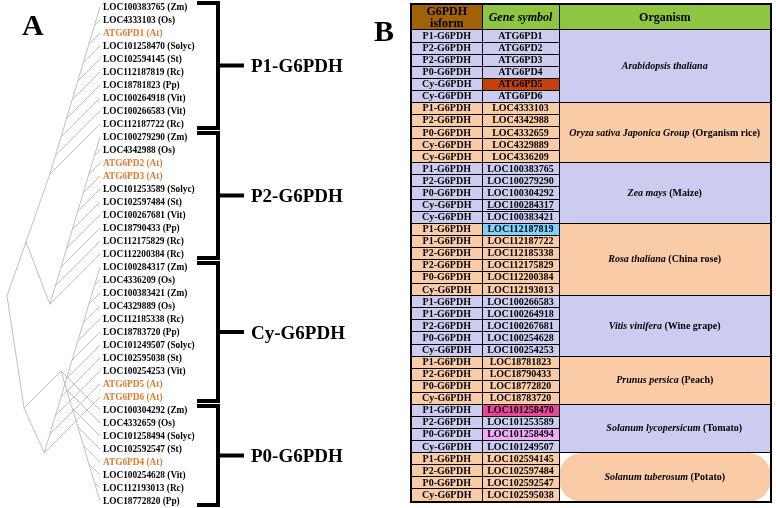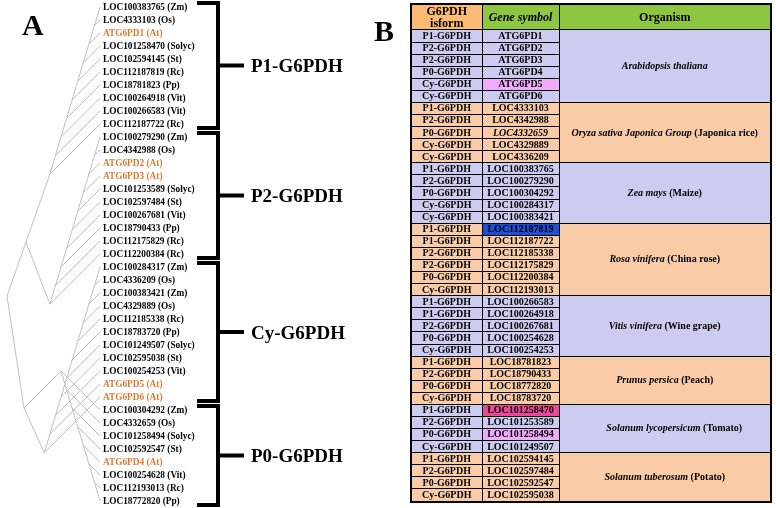--- a/index.html
+++ b/index.html
@@ -138,21 +138,21 @@
 
   <div id="table-wrap">
     <table class="gtable">
       <colgroup>
         <col class="col-isoform">
           <col class="col-gene">
           <col class="col-org">
       </colgroup>
       <thead>
         <tr>
-          <th style="background: #fdba74; text-align: center;">G6PDH isform</th>
+          <th style="background: #a16207; text-align: center;">G6PDH isform</th>
           <th style="background: rgb(142, 198, 66); font-style: italic;">Gene symbol</th>
           <th style="background: rgb(142, 198, 66);">Organism</th>
         </tr>
       </thead>
       <tbody id="table-body">
           <tr>
             <td style="background: rgb(204, 204, 240);">P1-G6PDH</td>
             <td style="background: rgb(204, 204, 240);">ATG6PD1</td>
             <td class="org-cell" rowspan="6" style="background: rgb(204, 204, 240);"><span class="latin">Arabidopsis thaliana</span></td>
           </tr>
@@ -163,38 +163,38 @@
           <tr>
             <td style="background: rgb(204, 204, 240);">P2-G6PDH</td>
             <td style="background: rgb(204, 204, 240);">ATG6PD3</td>
           </tr>
           <tr>
             <td style="background: rgb(204, 204, 240);">P0-G6PDH</td>
             <td style="background: rgb(204, 204, 240);">ATG6PD4</td>
           </tr>
           <tr>
             <td style="background: rgb(204, 204, 240);">Cy-G6PDH</td>
-            <td style="background: #f0abfc;">ATG6PD5</td>
+            <td style="background: #c2410c;">ATG6PD5</td>
           </tr>
           <tr>
             <td style="background: rgb(204, 204, 240);">Cy-G6PDH</td>
             <td style="background: rgb(204, 204, 240);">ATG6PD6</td>
           </tr>
           <tr>
             <td style="background: rgb(249, 203, 166);">P1-G6PDH</td>
             <td style="background: rgb(249, 203, 166);">LOC4333103</td>
-            <td class="org-cell" rowspan="5" style="background: rgb(249, 203, 166);"><span class="latin">Oryza sativa Japonica Group</span><span> (Japonica rice)</span></td>
+            <td class="org-cell" rowspan="5" style="background: rgb(249, 203, 166);"><span class="latin">Oryza sativa Japonica Group</span><span> (Organism rice)</span></td>
           </tr>
           <tr>
             <td style="background: rgb(249, 203, 166);">P2-G6PDH</td>
             <td style="background: rgb(249, 203, 166);">LOC4342988</td>
           </tr>
           <tr>
             <td style="background: rgb(249, 203, 166);">P0-G6PDH</td>
-            <td style="background: rgb(249, 203, 166); font-style: italic;">LOC4332659</td>
+            <td style="background: rgb(249, 203, 166);">LOC4332659</td>
           </tr>
           <tr>
             <td style="background: rgb(249, 203, 166);">Cy-G6PDH</td>
             <td style="background: rgb(249, 203, 166);">LOC4329889</td>
           </tr>
           <tr>
             <td style="background: rgb(249, 203, 166);">Cy-G6PDH</td>
             <td style="background: rgb(249, 203, 166);">LOC4336209</td>
           </tr>
           <tr>
@@ -205,30 +205,30 @@
           <tr>
             <td style="background: rgb(204, 204, 240);">P2-G6PDH</td>
             <td style="background: rgb(204, 204, 240);">LOC100279290</td>
           </tr>
           <tr>
             <td style="background: rgb(204, 204, 240);">P0-G6PDH</td>
             <td style="background: rgb(204, 204, 240);">LOC100304292</td>
           </tr>
           <tr>
             <td style="background: rgb(204, 204, 240);">Cy-G6PDH</td>
-            <td style="background: rgb(204, 204, 240);">LOC100284317</td>
+            <td style="background: rgb(204, 204, 240); text-decoration: underline;">LOC100284317</td>
           </tr>
           <tr>
             <td style="background: rgb(204, 204, 240);">Cy-G6PDH</td>
             <td style="background: rgb(204, 204, 240);">LOC100383421</td>
           </tr>
           <tr>
             <td style="background: rgb(249, 203, 166);">P1-G6PDH</td>
-            <td style="background: #1d4ed8;">LOC112187819</td>
-            <td class="org-cell" rowspan="6" style="background: rgb(249, 203, 166);"><span class="latin">Rosa vinifera</span><span> (China rose)</span></td>
+            <td style="background: #7dd3fc;">LOC112187819</td>
+            <td class="org-cell" rowspan="6" style="background: rgb(249, 203, 166);"><span class="latin">Rosa thaliana</span><span> (China rose)</span></td>
           </tr>
           <tr>
             <td style="background: rgb(249, 203, 166);">P1-G6PDH</td>
             <td style="background: rgb(249, 203, 166);">LOC112187722</td>
           </tr>
           <tr>
             <td style="background: rgb(249, 203, 166);">P2-G6PDH</td>
             <td style="background: rgb(249, 203, 166);">LOC112185338</td>
           </tr>
           <tr>
@@ -294,21 +294,21 @@
             <td style="background: rgb(204, 204, 240);">P0-G6PDH</td>
             <td style="background: #f0abfc; margin-left: 8px;">LOC101258494</td>
           </tr>
           <tr>
             <td style="background: rgb(204, 204, 240);">Cy-G6PDH</td>
             <td style="background: rgb(204, 204, 240);">LOC101249507</td>
           </tr>
           <tr>
             <td style="background: rgb(249, 203, 166);">P1-G6PDH</td>
             <td style="background: rgb(249, 203, 166);">LOC102594145</td>
-            <td class="org-cell" rowspan="4" style="background: rgb(249, 203, 166);"><span class="latin">Solanum tuberosum</span><span> (Potato)</span></td>
+            <td class="org-cell" rowspan="4" style="background: rgb(249, 203, 166); border-radius: 23px;"><span class="latin">Solanum tuberosum</span><span> (Potato)</span></td>
           </tr>
           <tr>
             <td style="background: rgb(249, 203, 166);">P2-G6PDH</td>
             <td style="background: rgb(249, 203, 166);">LOC102597484</td>
           </tr>
           <tr>
             <td style="background: rgb(249, 203, 166);">P0-G6PDH</td>
             <td style="background: rgb(249, 203, 166);">LOC102592547</td>
           </tr>
           <tr>

